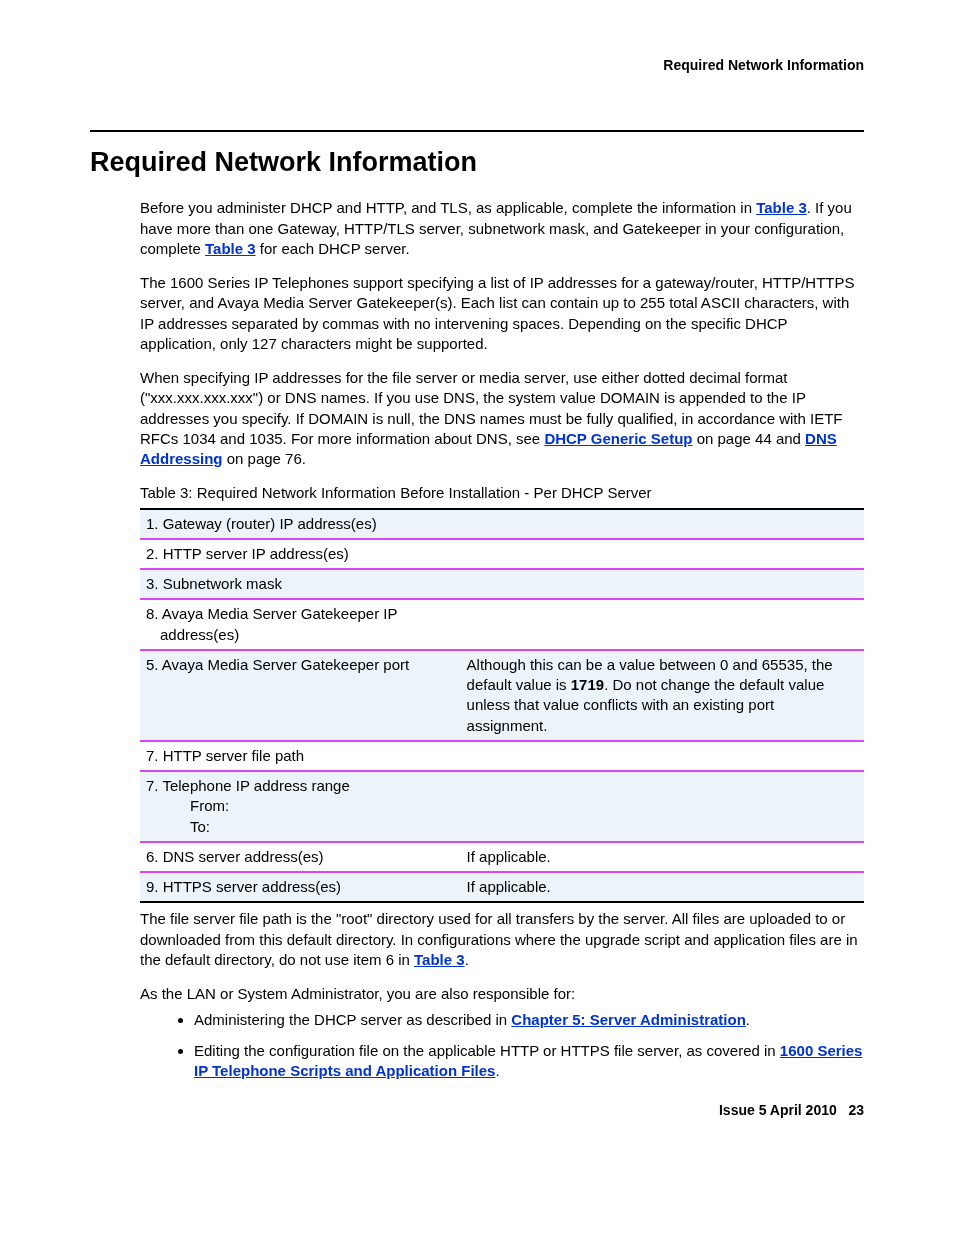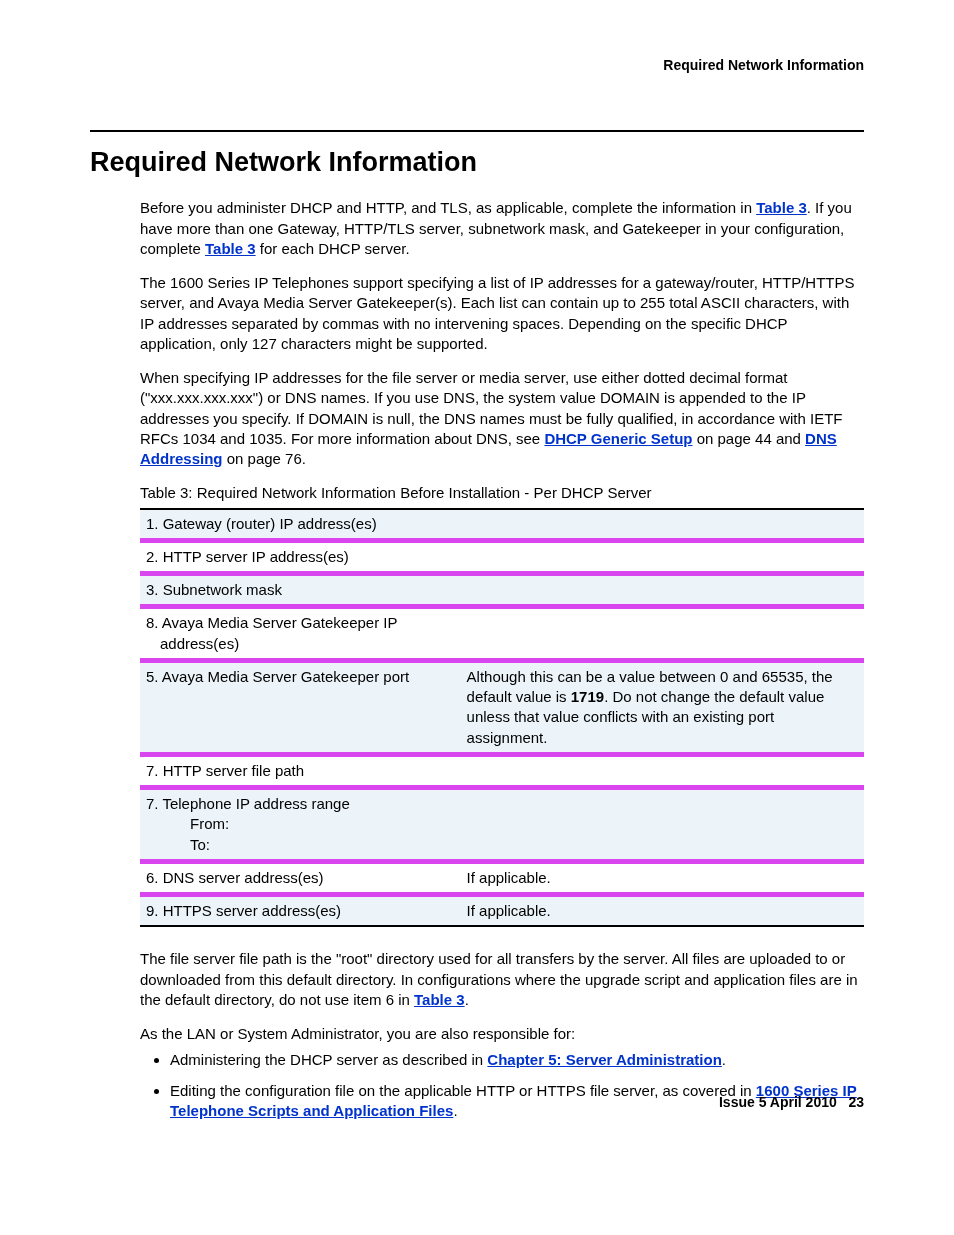--- a/index.html
+++ b/index.html
@@ -50,21 +50,21 @@
     margin: 14px 0 4px 0;
   }
   table.info {
     width: 100%;
     border-collapse: collapse;
     font-size: 15px;
     border-top: 2px solid #000;
     border-bottom: 2px solid #000;
   }
   table.info tr {
-    border-bottom: 5px solid #d946ef;
+    border-bottom: 2px solid #d946ef;
   }
   table.info tr:last-child {
     border-bottom: none;
   }
   table.info td {
     padding: 4px 8px 4px 8px;
     vertical-align: top;
   }
   table.info td.left {
     width: 44%;
@@ -81,24 +81,25 @@
     padding-left: 30px;
     text-indent: 0;
   }
   ul.bullets {
     list-style-type: disc;
     margin: 6px 0 0 0;
     padding-left: 30px;
   }
   ul.bullets li {
     margin-bottom: 10px;
+    margin-left: 24px;
   }
   .footer {
     position: absolute;
-    bottom: 96px;
+    bottom: 88px;
     right: 90px;
     font-size: 14px;
   }
   .footer .bold {
     font-weight: bold;
   }
 </style>
 </head>
 <body>
 
@@ -164,21 +165,21 @@
         <td class="left">6. DNS server address(es)</td>
         <td class="right">If applicable.</td>
       </tr>
       <tr class="odd">
         <td class="left">9. HTTPS server address(es)</td>
         <td class="right">If applicable.</td>
       </tr>
     </tbody>
       </table>
 
-    <div class="para" style="margin-top:22px;">
+    <div class="para" style="margin-top:6px;">
       <span>The file server file path is the "root" directory used for all transfers by the server. All files are uploaded to or downloaded from this default directory. In configurations where the upgrade script and application files are in the default directory, do not use item 6 in </span><a class="link">Table 3</a><span>.</span>
     </div>
 
     <div class="para" style="margin-bottom:6px;">As the LAN or System Administrator, you are also responsible for:</div>
 
     <ul class="bullets">
       <li>
         <span>Administering the DHCP server as described in </span><a class="link">Chapter 5: Server Administration</a><span>.</span>
       </li>
       <li>

